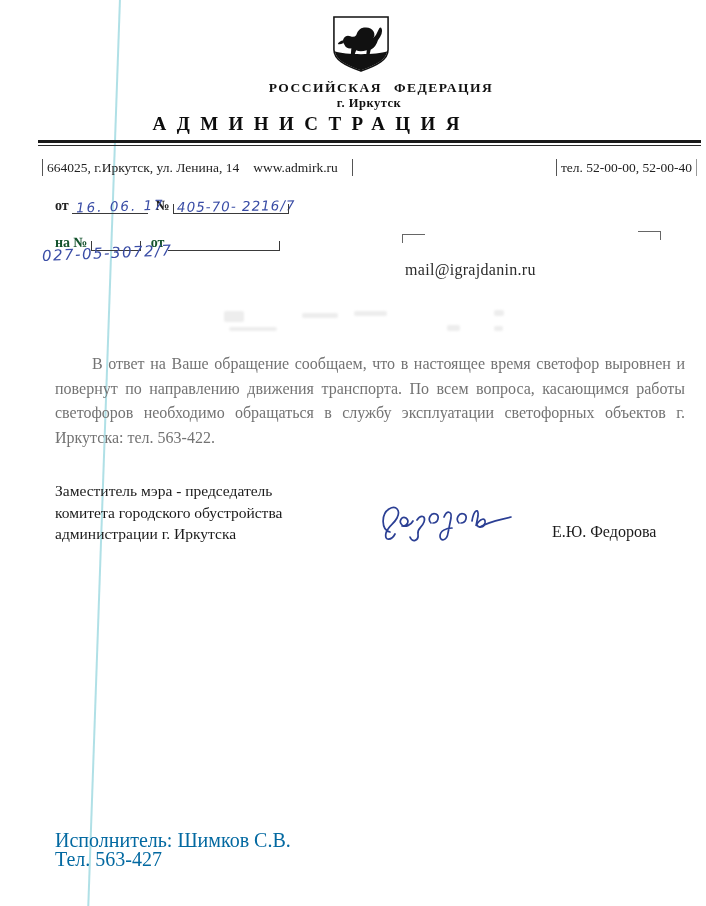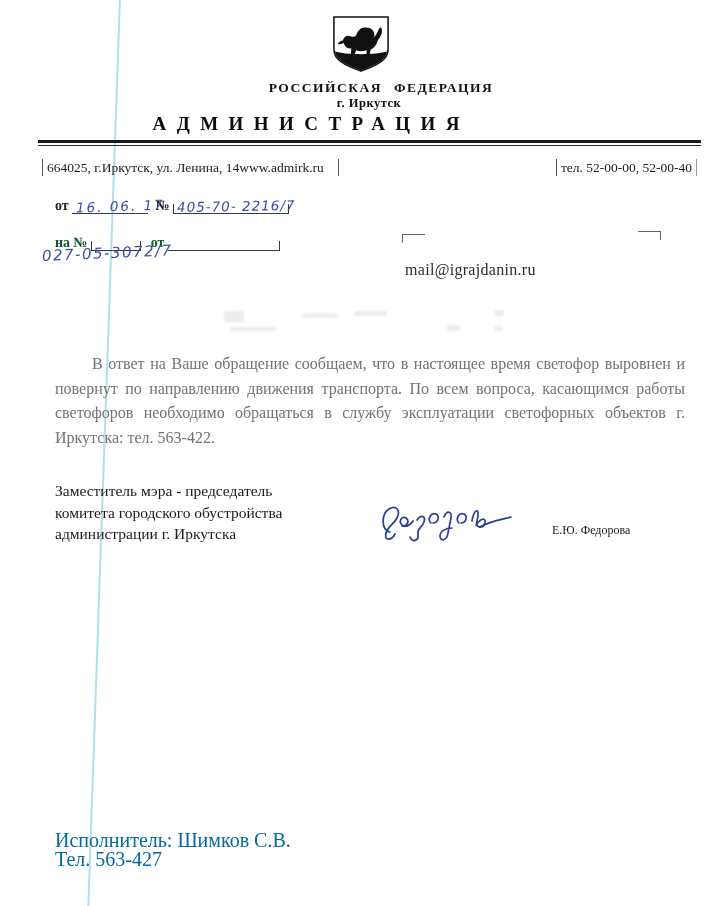--- a/index.html
+++ b/index.html
@@ -44,21 +44,21 @@
   .rule-thin { height:1.5px; background:#2a2a2a; margin-top:1.5px; }
 
   .addr-row {
     left:38px; top:159px; width:663px;
     display:flex; justify-content:space-between; align-items:flex-start;
     font-size:13.5px; color:#222;
   }
   .vbar { display:inline-block; width:1px; height:17px; background:#555; vertical-align:middle; margin:0 4px; }
   .vbar.faint { background:#999; }
   .addr-left span, .addr-right span { vertical-align:middle; }
-  .addr-text { }
+  .addr-text { margin-right:14px; }
   .mid-bar { margin-left:14px; }
 
   
   .ref-row1 { left:55px; top:196px; font-size:14px; font-weight:600; color:#222; white-space:nowrap; }
   .ref-row2 { left:55px; top:233px; font-size:14px; font-weight:600; color:#14532d; white-space:nowrap; }
   .fill-line {
     display:inline-block; position:relative;
     border-bottom:1px solid #3a3a3a; height:17px; vertical-align:bottom;
   }
   .tick-l::before { content:""; position:absolute; left:0; bottom:0; width:1px; height:9px; background:#3a3a3a; }
@@ -91,21 +91,21 @@
   
   .body-par {
     left:55px; top:352px; width:630px;
     font-size:16px; line-height:24.5px;
     text-align:justify; text-indent:37px; color:#737373;
   }
 
   
   .sig-pos { left:55px; top:480px; font-size:15.5px; line-height:21.5px; color:#1b1b1b; }
   .sig-svg { left:376px; top:490px; width:140px; height:60px; }
-  .sig-name { left:552px; top:523px; font-size:12px; color:#1b1b1b; }
+  .sig-name { left:552px; top:523px; font-size:16px; color:#1b1b1b; }
 
   
   .footer { left:55px; top:831px; font-size:20px; line-height:19px; color:#0369a1; }
 </style>
 </head>
 <body>
 
 <div class="page">
 
   <div class="scan-line"></div>

